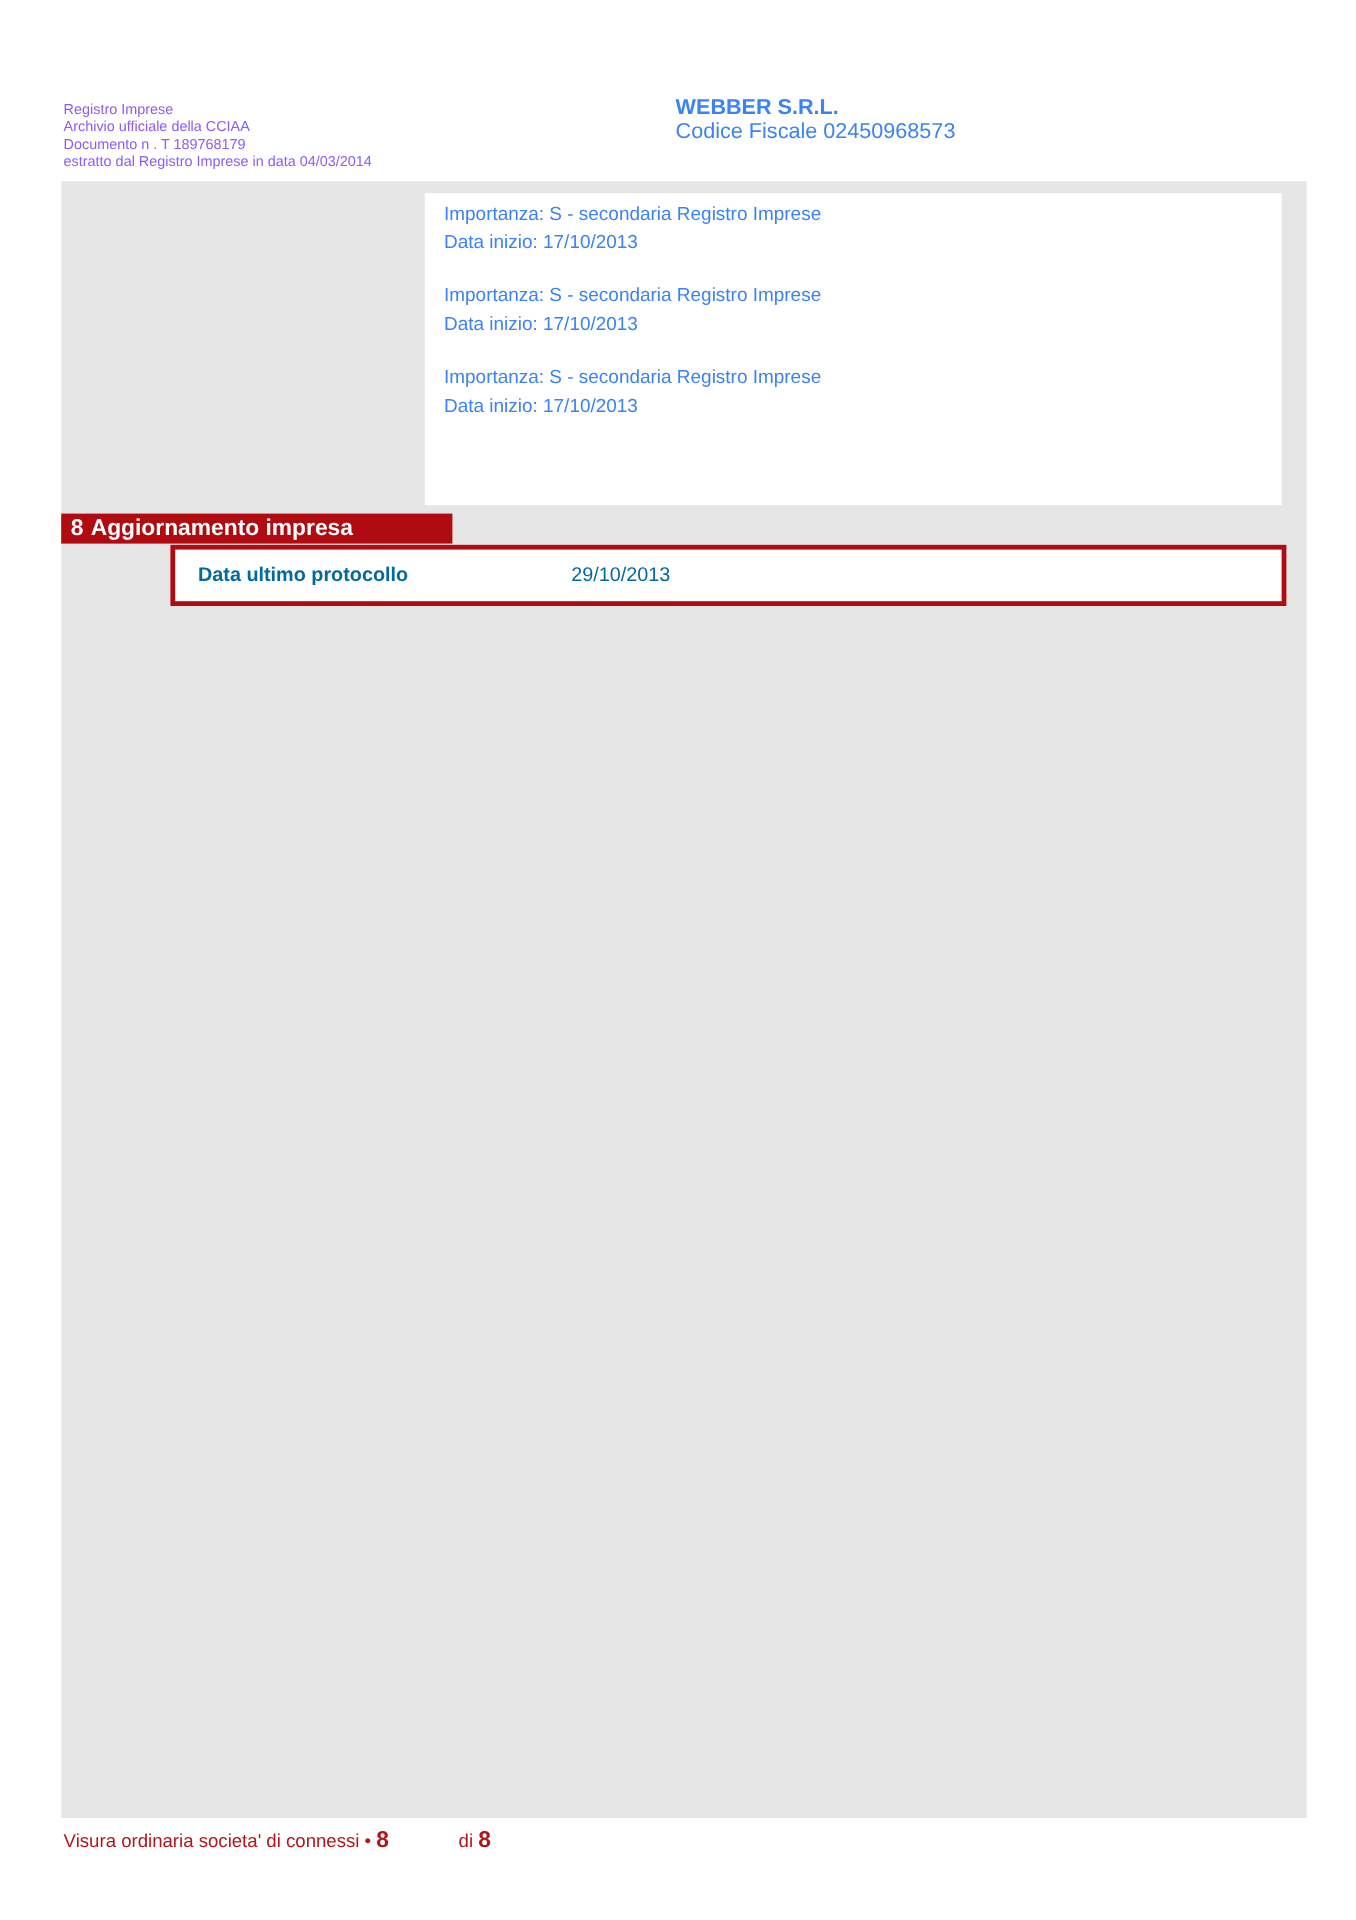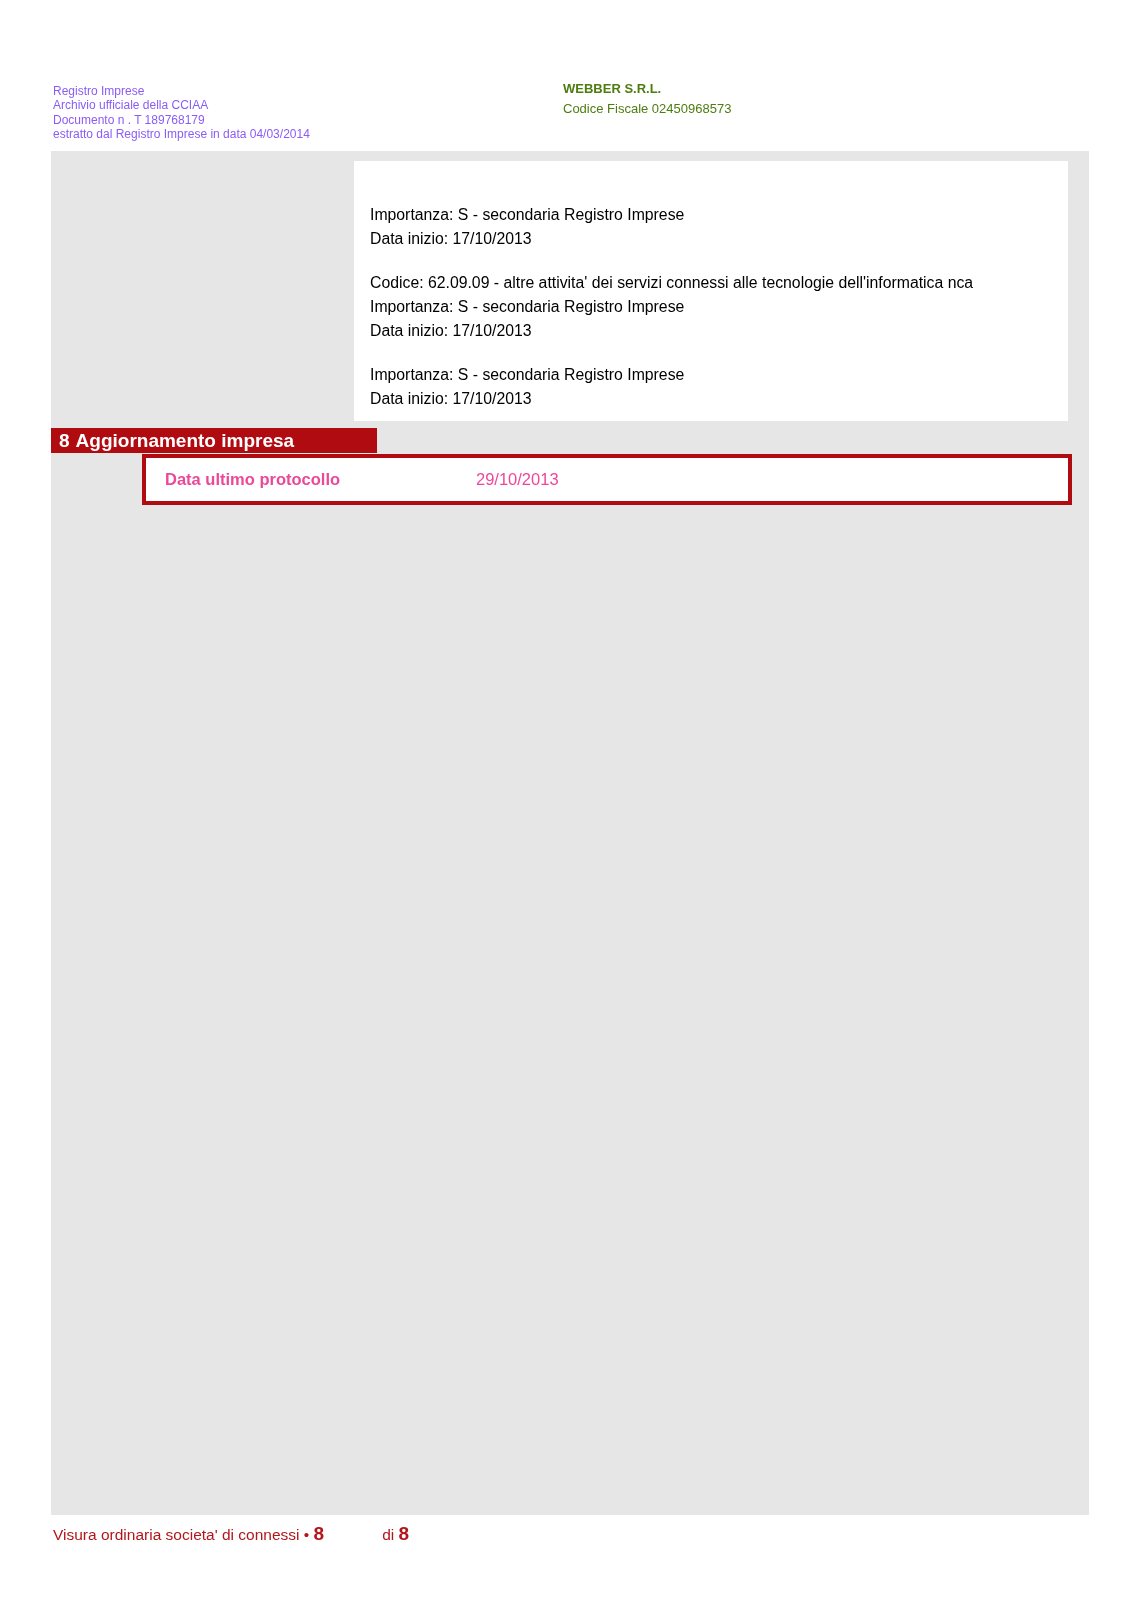--- a/index.html
+++ b/index.html
@@ -11,46 +11,46 @@
   html,body{margin:0;padding:0;}
   body{
     width:1130px;height:1600px;position:relative;overflow:hidden;
     background:#ffffff;color:var(--text);
     font-family:"Liberation Sans","DejaVu Sans",sans-serif;
   }
   .abs{position:absolute;}
 
   
   #hdr-left{left:53px;top:84px;font-size:12px;line-height:14.3px;color:#8b5cf6;}
-  #hdr-right{left:563px;top:79px;font-size:13px;line-height:20px;color:#4d7c0f;}
+  #hdr-right{left:563px;top:79px;font-size:18px;line-height:20px;color:#3b82f6;}
   #hdr-right .company{font-weight:bold;}
 
   
   #gray-band{left:51px;top:151px;width:1038px;height:1364px;background:var(--band-gray);}
 
   
   #content-col{left:354px;top:161px;width:714px;height:260px;background:#ffffff;}
-  #activity-blocks{padding:6px 8px 0 16px;font-size:15.8px;line-height:24px;color:#000000;margin-top:36px;}
+  #activity-blocks{padding:6px 8px 0 16px;font-size:15.8px;line-height:24px;color:#3b82f6;}
   .block + .block{margin-top:20px;}
 
   
   #section-bar{
     left:51px;top:428px;width:326px;height:25px;
     background:var(--accent-red);color:#ffffff;
     font-size:19px;font-weight:bold;
     display:flex;align-items:center;
   }
   #section-bar .num{margin-left:8px;}
   #section-bar .title{margin-left:6px;}
 
   
   #protocol-box{
     left:142px;top:454px;width:922px;height:43px;
     border:4px solid var(--accent-red);background:#ffffff;
-    display:flex;align-items:center;font-size:16.5px;color:#ec4899;
+    display:flex;align-items:center;font-size:16.5px;color:#0369a1;
   }
   #protocol-box .label{font-weight:bold;margin-left:19px;width:311px;}
 
   
   #footer{left:53px;top:1523px;font-size:15.5px;color:var(--footer-red);white-space:nowrap;}
   #footer b{font-size:19px;font-weight:bold;}
   #footer .of{margin-left:58px;}
 </style>
 </head>
 <body>
@@ -69,21 +69,20 @@
 
 <div class="abs" id="gray-band"></div>
 
 <div class="abs" id="content-col">
   <div id="activity-blocks">
       <div class="block">
         <div class="line">Importanza: S - secondaria Registro Imprese</div>
         <div class="line">Data inizio: 17/10/2013</div>
       </div>
       <div class="block">
-        <div class="line">Codice: 62.09.09 - altre attivita' dei servizi connessi alle tecnologie dell'informatica nca</div>
         <div class="line">Importanza: S - secondaria Registro Imprese</div>
         <div class="line">Data inizio: 17/10/2013</div>
       </div>
       <div class="block">
         <div class="line">Importanza: S - secondaria Registro Imprese</div>
         <div class="line">Data inizio: 17/10/2013</div>
       </div>
     </div>
 </div>
 

